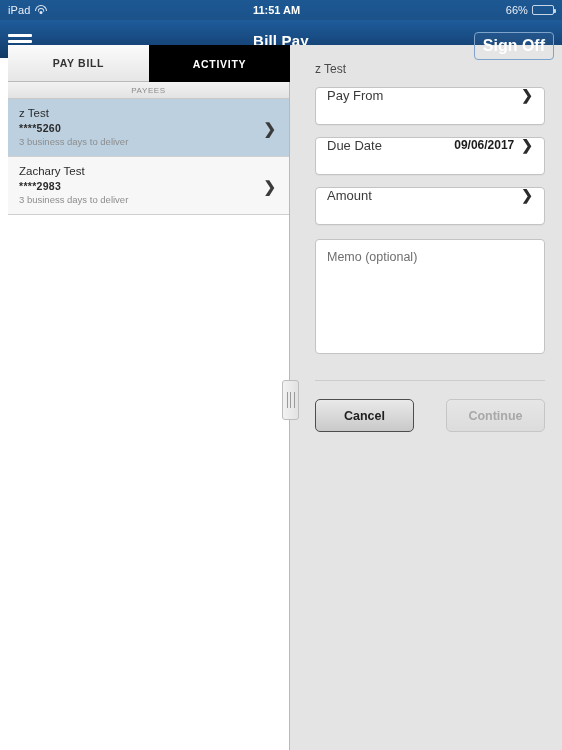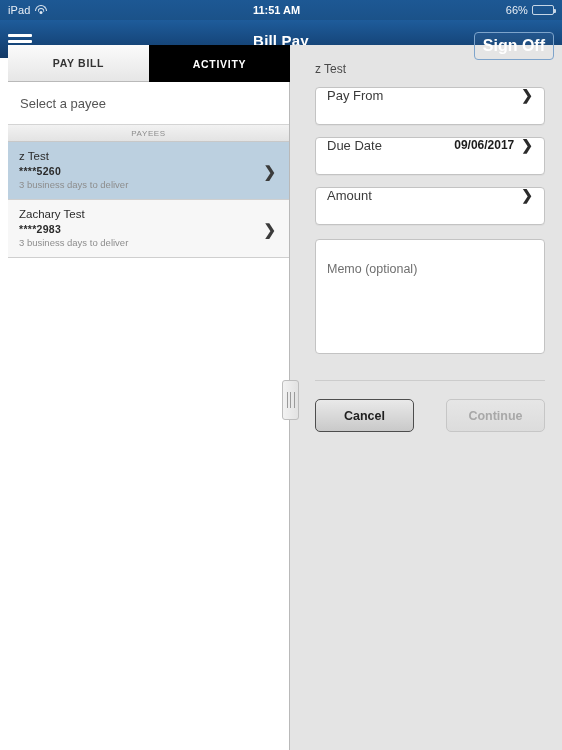--- a/index.html
+++ b/index.html
@@ -133,21 +133,21 @@
     cursor:pointer; box-shadow:0 1px 0 rgba(0,0,0,0.03);
   }
   .field-label { font-size:13px; color:#3a3a3a; }
   .field-value { margin-left:auto; font-size:12px; color:#1d1d1d; font-weight:bold; }
   .field-chevron { margin-left:7px; font-size:14px; color:#2b2b2b; font-weight:bold; line-height:1; }
   .field.empty .field-chevron { margin-left:auto; }
 
   .memo {
     margin:14px 25px 0 25px; height:115px; background:#ffffff;
     border:1px solid #c3c3c3; border-radius:4px;
-    padding:22px 11px; font-size:12.5px; color:#6f6f6f; cursor:text;
+    padding:10px 11px; font-size:12.5px; color:#6f6f6f; cursor:text;
   }
   .divider {
     margin:26px 25px 0 25px; height:1px; background:#cccccc;
   }
   .actions {
     display:flex; gap:32px; margin:18px 25px 0 25px;
   }
   .btn {
     flex:1; height:33px; border-radius:5px;
     display:flex; align-items:center; justify-content:center;
@@ -207,21 +207,20 @@
 
   <div class="content">
 
     <div class="left-pane">
 
       <div class="tabs">
         <div class="tab selected">PAY BILL</div>
         <div class="tab unselected">ACTIVITY</div>
       </div>
 
-      <div class="select-payee">Select a payee</div>
 
       <div class="section-header">PAYEES</div>
 
       <div class="payee-row selected">
         <div class="payee-name">z Test</div>
         <div class="payee-acct">****5260</div>
         <div class="payee-note">3 business days to deliver</div>
         <div class="row-chevron">❯</div>
       </div>
 

